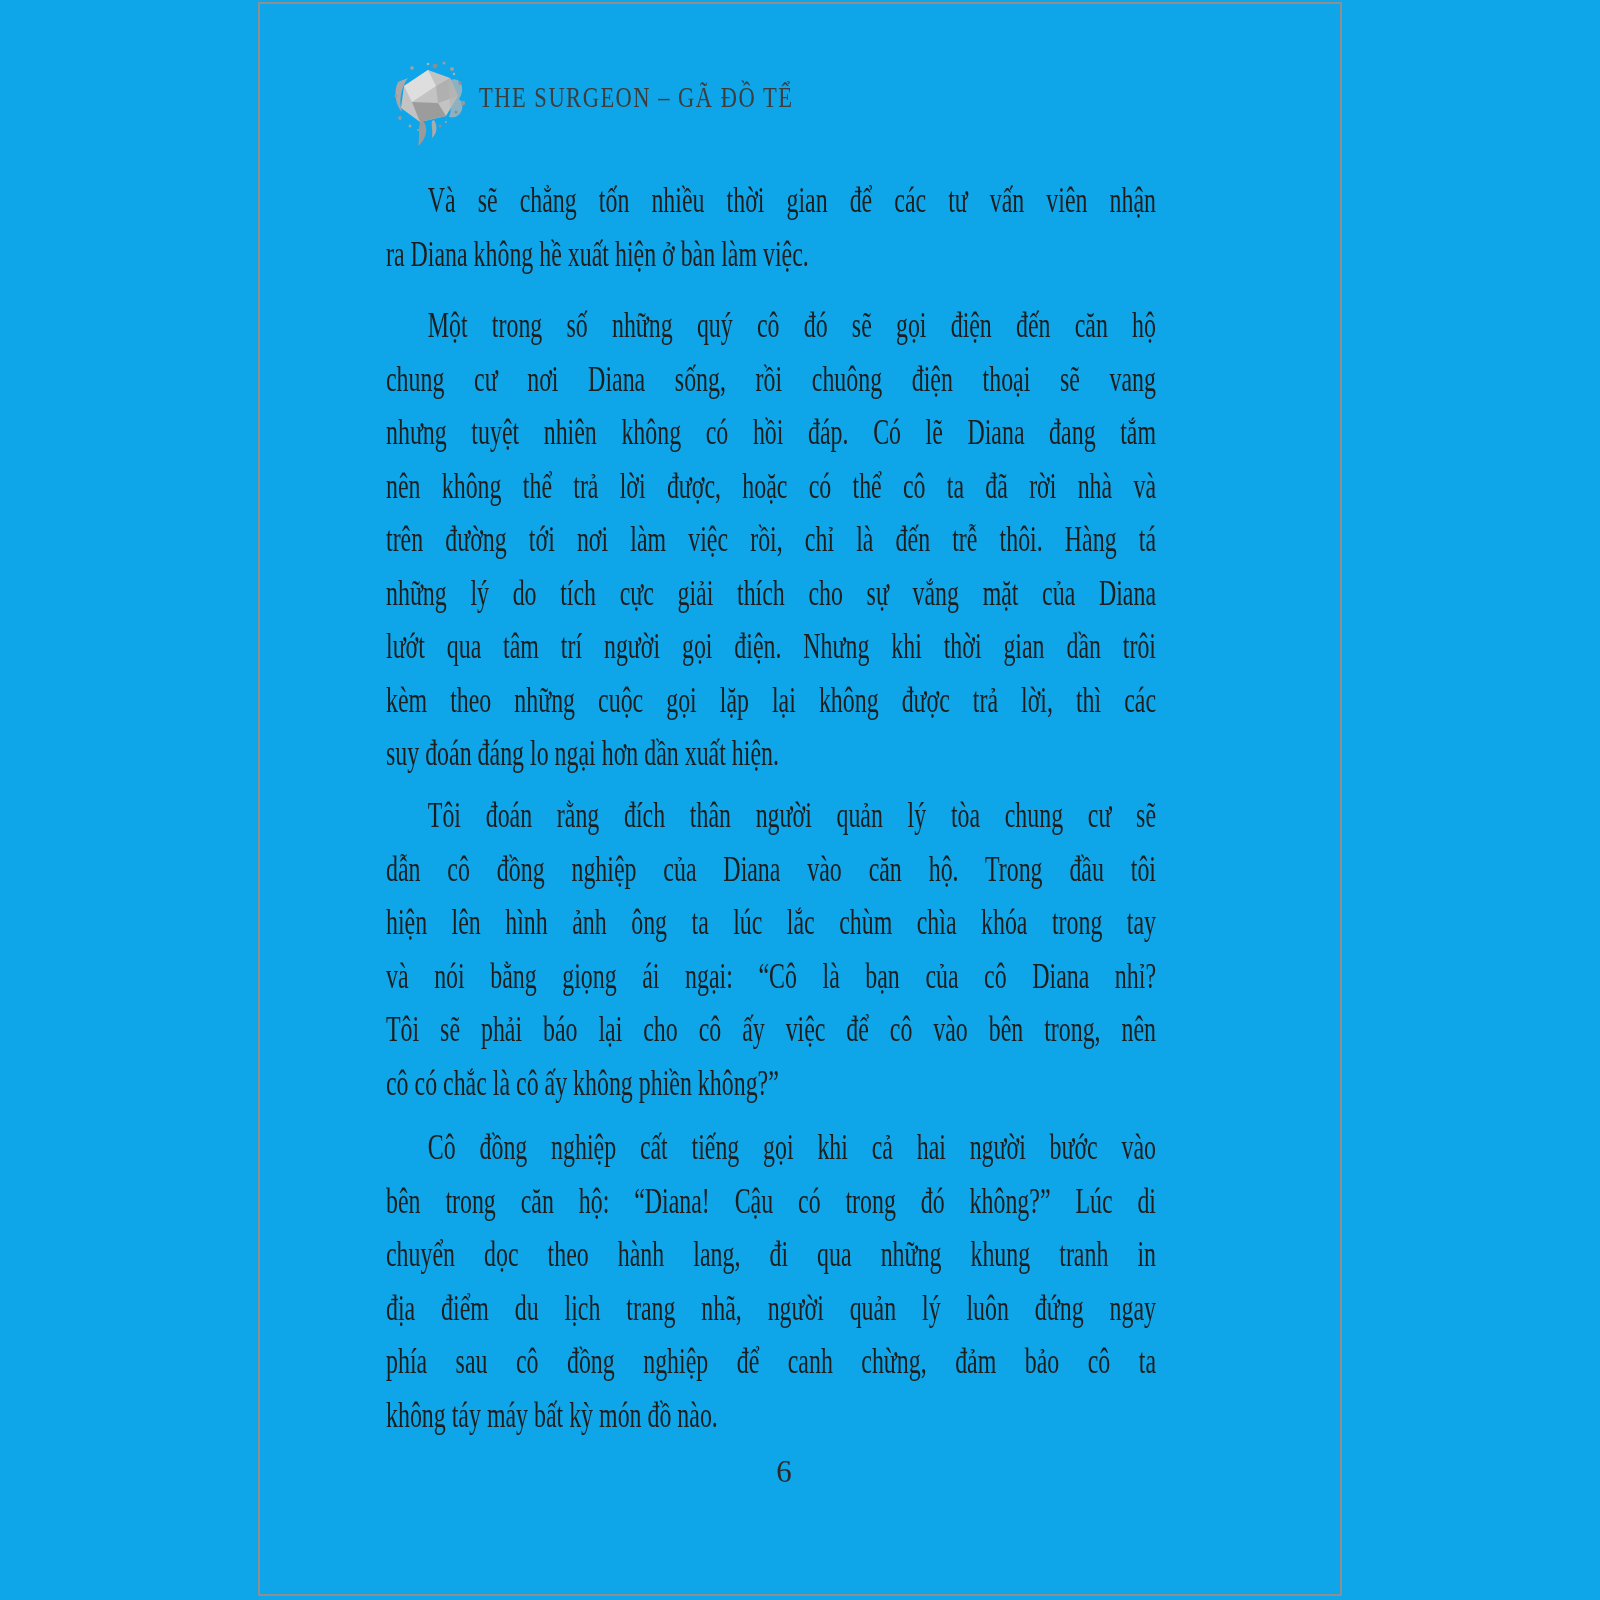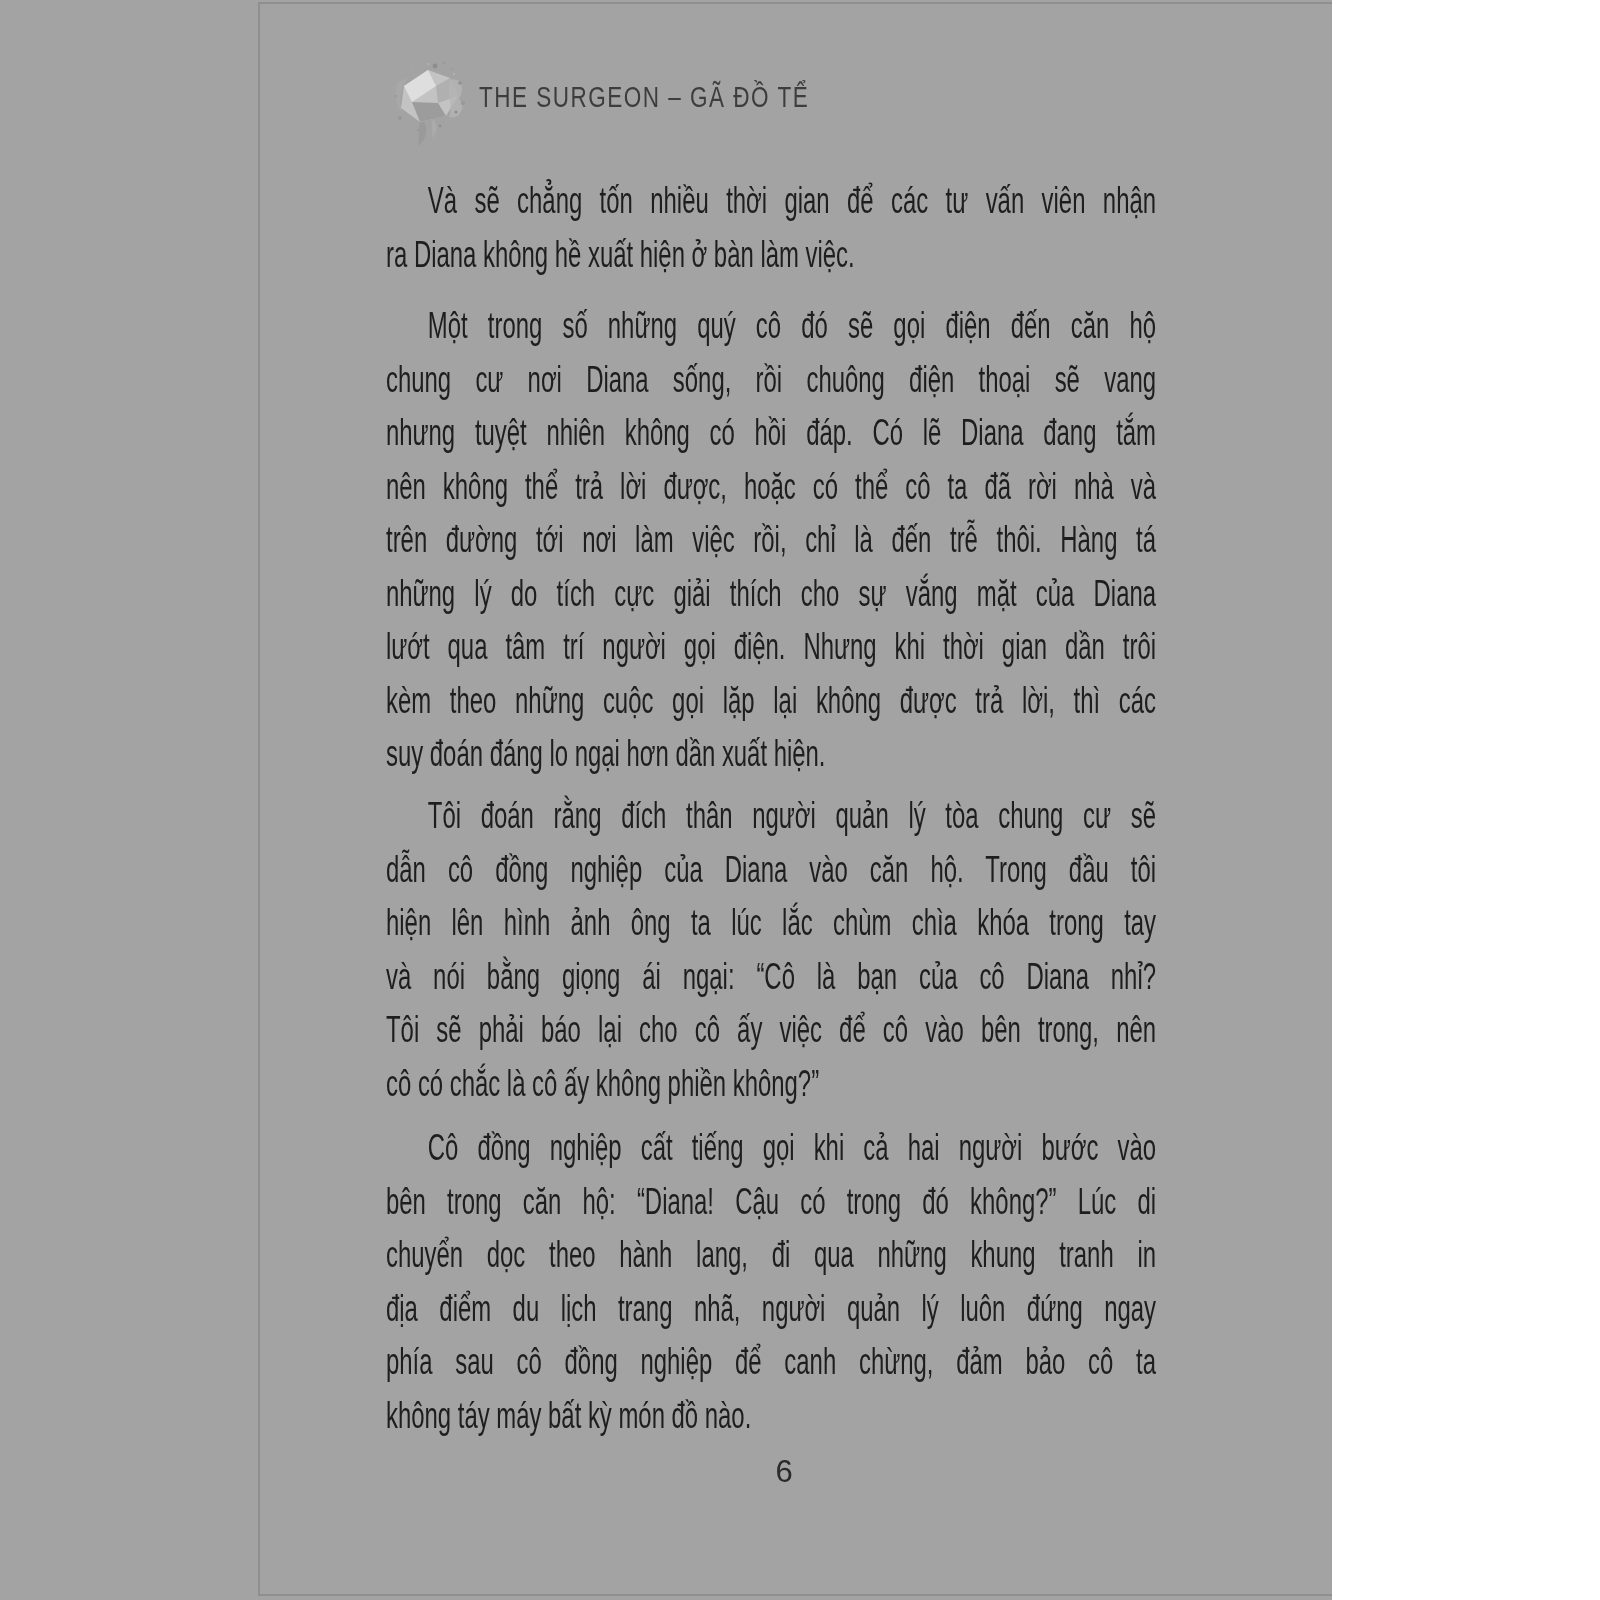--- a/index.html
+++ b/index.html
@@ -1,22 +1,22 @@
 <!DOCTYPE html>
 <html><head>
 <meta charset="utf-8">
 <style>
   html, body { margin: 0; padding: 0; background: #ffffff; }
   .canvas {
     position: relative;
-    width: 1332px;
+    width: 1600px;
     height: 1600px;
-    background: #a3a3a3;
+    background: #0ea5e9;
     overflow: hidden;
-    font-family: Liberation Sans, sans-serif;
+    font-family: Liberation Serif, serif;
   }
   .page-border {
     position: absolute;
     left: 258px;
     top: 2px;
     width: 1080px;
     height: 1590px;
     border: 2px solid #8f8f8f;
   }
   

